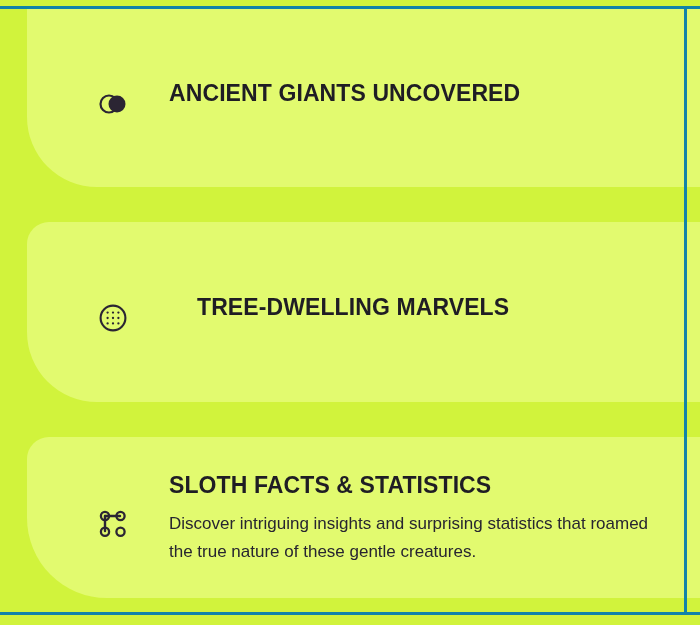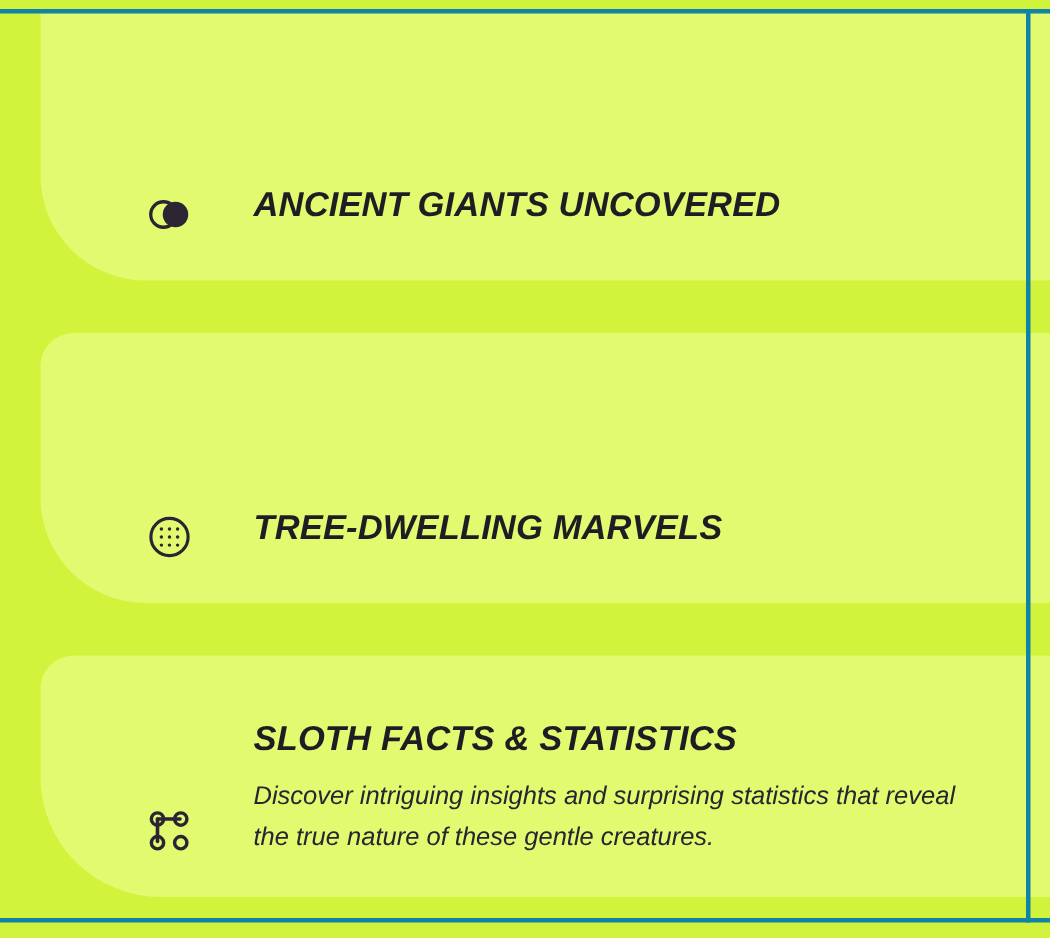--- a/index.html
+++ b/index.html
@@ -42,33 +42,33 @@
   }
 
   .card {
     position: absolute;
     left: 27px;
     right: 0;
     background: #e2fa6f;
     box-sizing: border-box;
     padding: 26px 40px 26px 30px;
     display: flex;
-    align-items: flex-end;
-    font-style: italic;
+    align-items: center;
   }
 
   .card-1 {
     top: 0px;
     height: 178px;
     border-radius: 0 0 0 70px;
   }
   .card-2 {
     top: 213px;
     height: 180px;
     border-radius: 22px 0 0 70px;
+    gap: 28px;
   }
   .card-3 {
     top: 428px;
     height: 161px;
     border-radius: 22px 0 0 80px;
   }
 
   .icon-col {
     flex: 0 0 112px;
     display: flex;
@@ -172,18 +172,18 @@
               <circle cx="10" cy="10" r="4.1"></circle>
               <circle cx="25.5" cy="10" r="4.1"></circle>
               <circle cx="10" cy="25.8" r="4.1"></circle>
               <circle cx="25.5" cy="25.8" r="4.1"></circle>
             </g>
           </svg>
         </span>
       </div>
       <div class="text-col">
         <h2 class="card-title">SLOTH FACTS &amp; STATISTICS</h2>
-        <p class="card-desc">Discover intriguing insights and surprising statistics that reveal the true nature of these gentle creatures.</p>
+        <p class="card-desc">Discover intriguing insights and surprising statistics that roamed the true nature of these gentle creatures.</p>
       </div>
     </div>
 
   </div>
 </div>
 
 </body></html>

